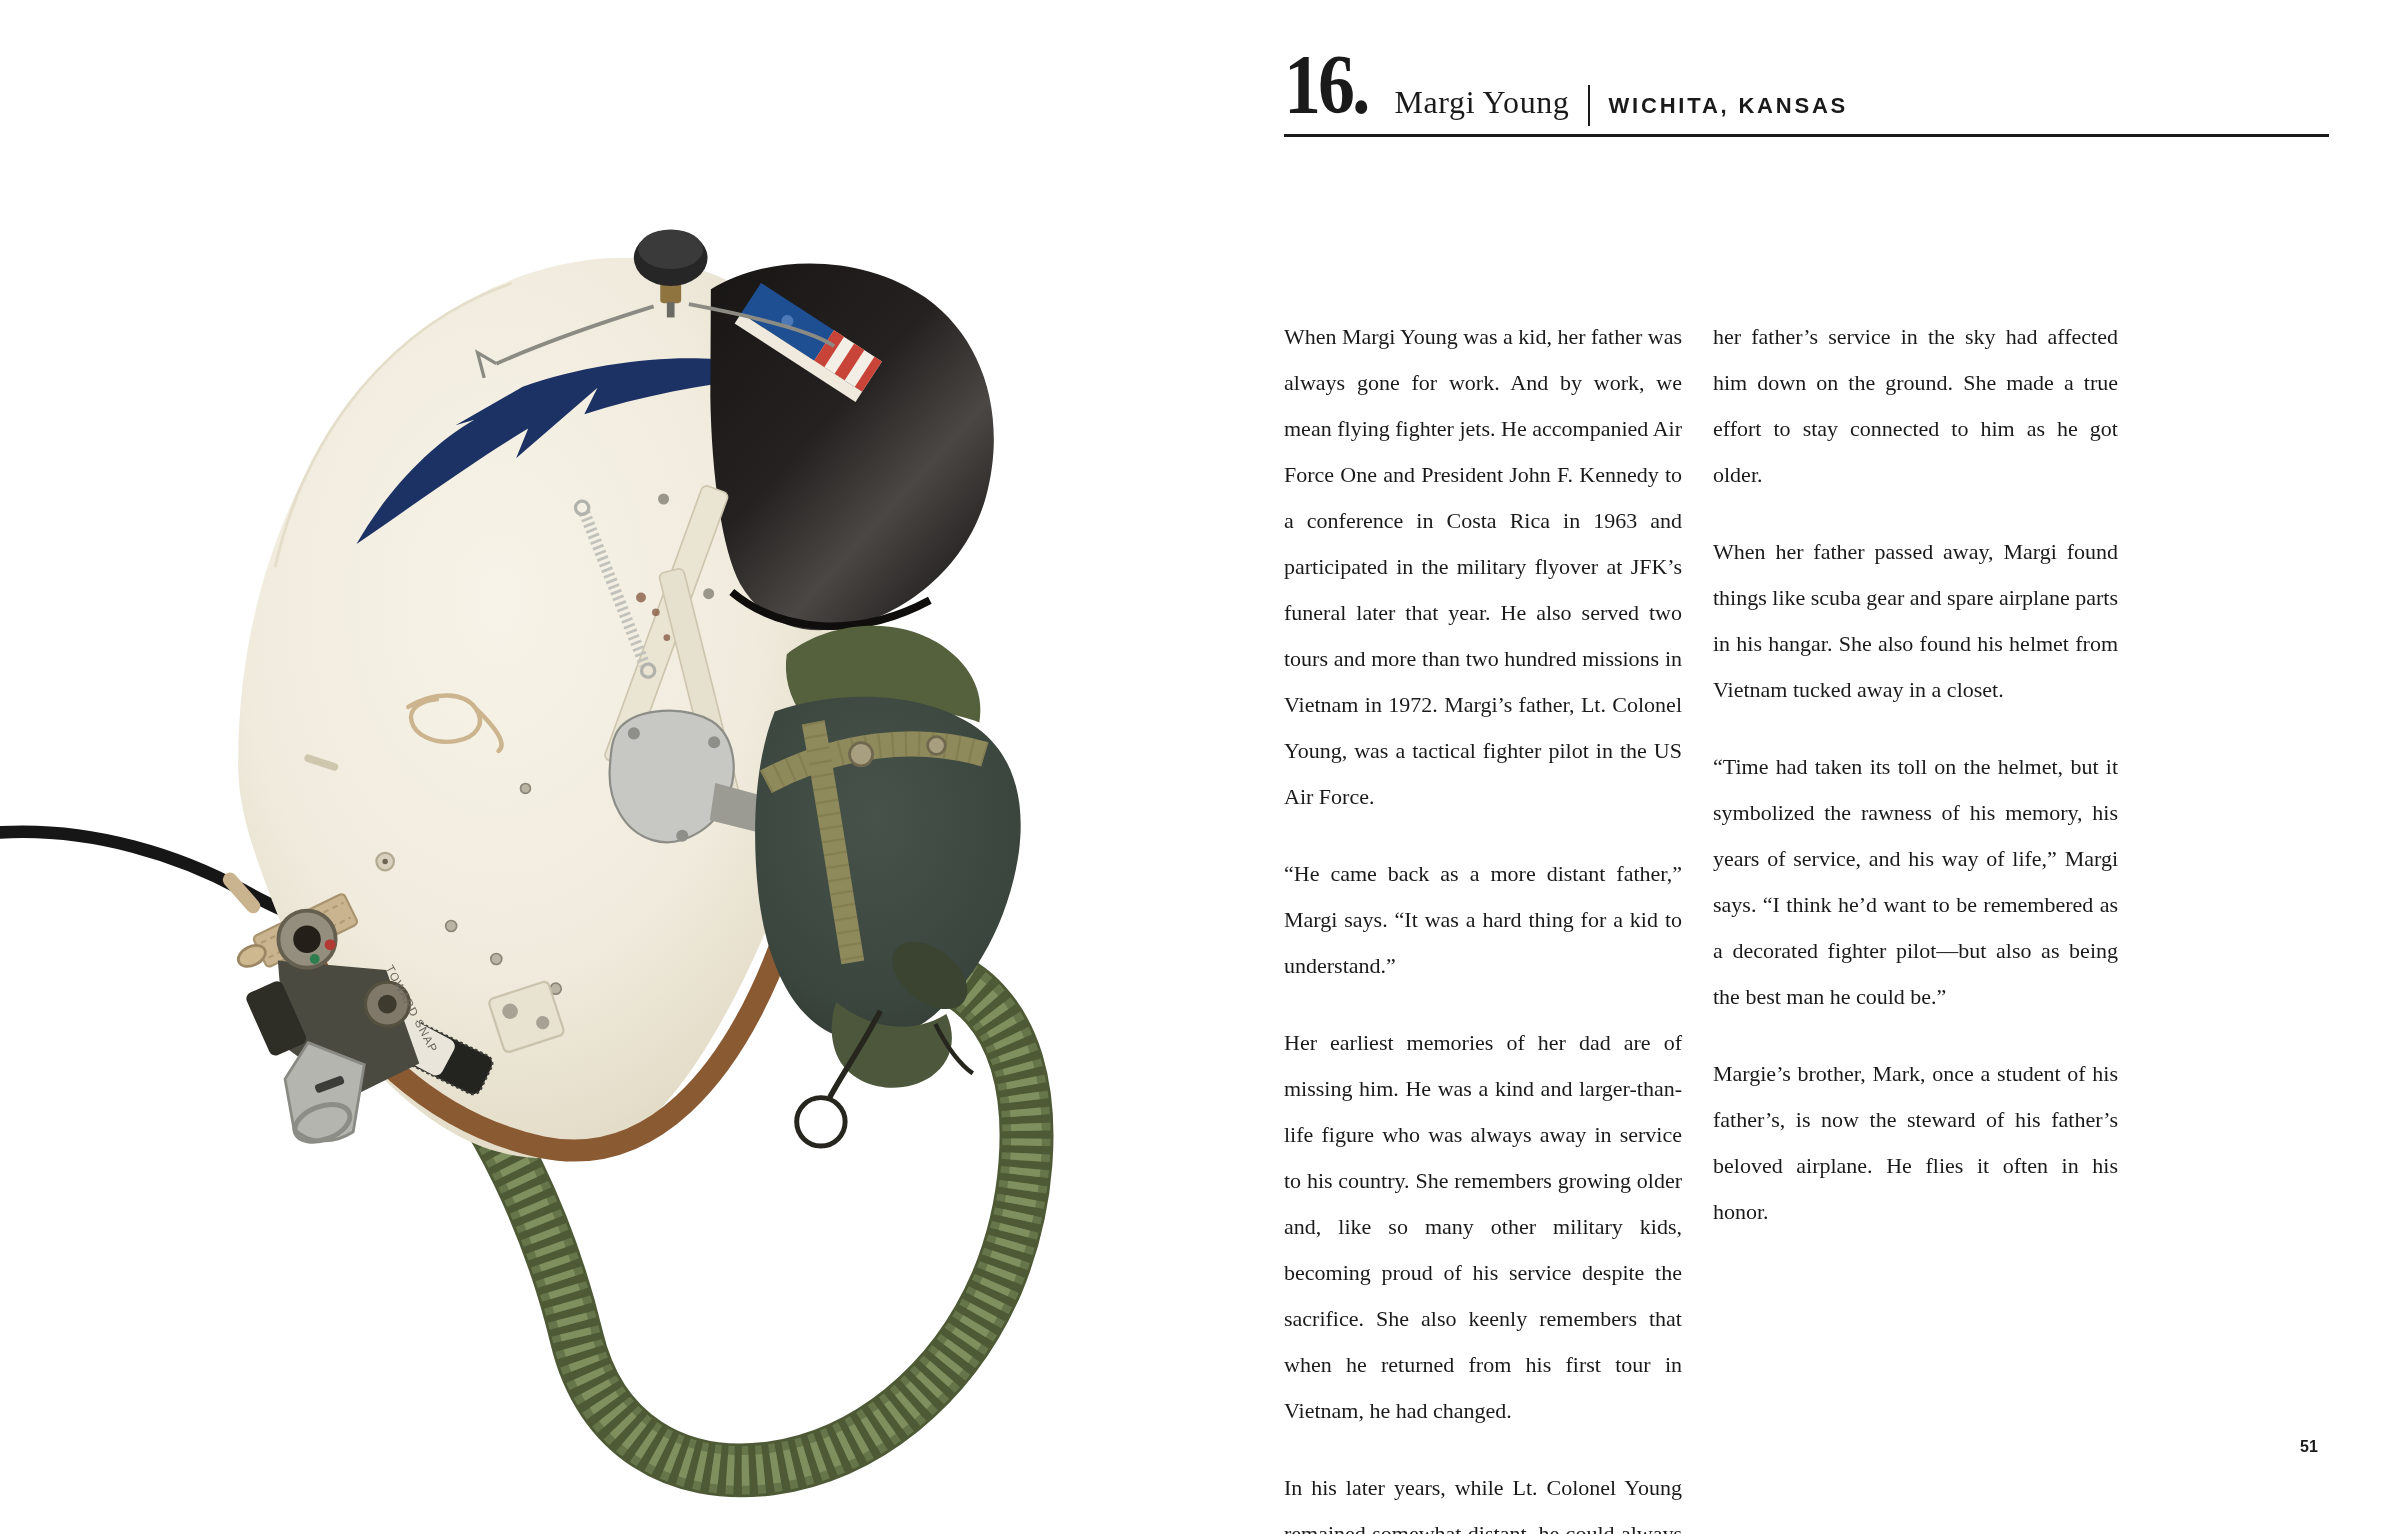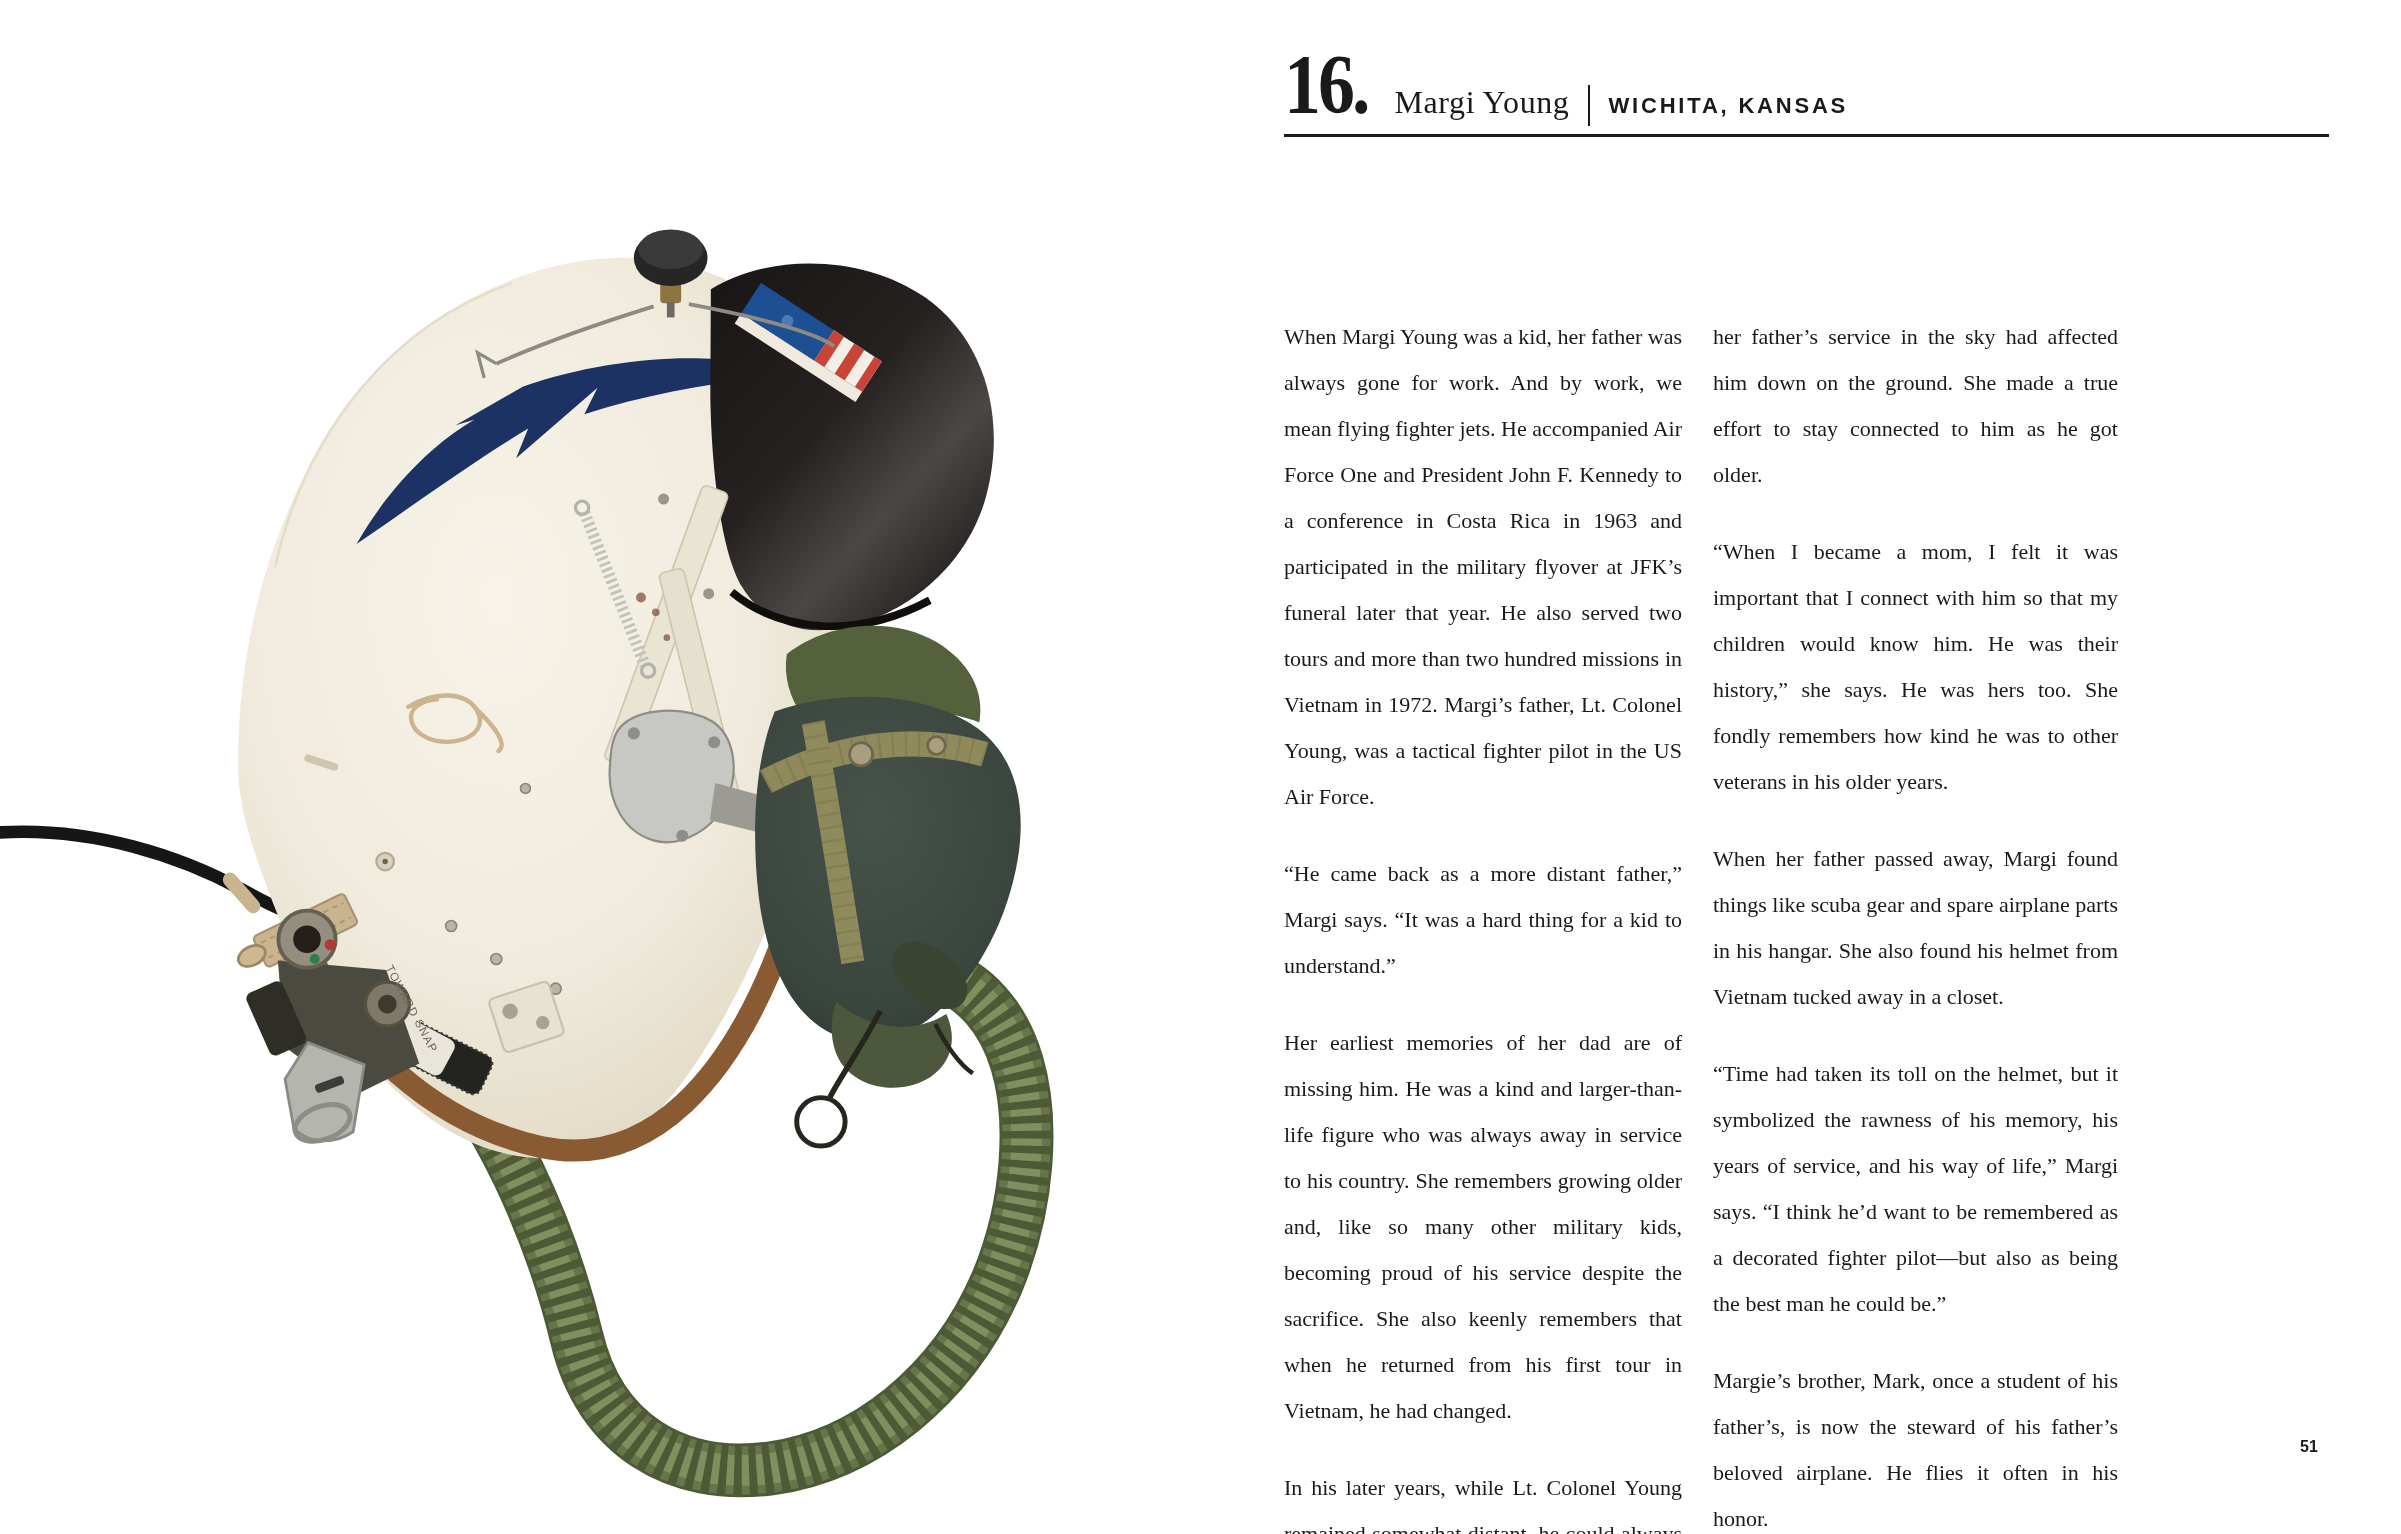--- a/index.html
+++ b/index.html
@@ -207,21 +207,20 @@
   <div class="header-rule"></div>
 
   <div class="col col-1">
       <p>When Margi Young was a kid, her father was always gone for work. And by work, we mean flying fighter jets. He accompanied Air Force One and President John F. Kennedy to a conference in Costa Rica in 1963 and participated in the military flyover at JFK’s funeral later that year. He also served two tours and more than two hundred missions in Vietnam in 1972. Margi’s father, Lt. Colonel Young, was a tactical fighter pilot in the US Air Force.</p>
       <p>“He came back as a more distant father,” Margi says. “It was a hard thing for a kid to understand.”</p>
       <p>Her earliest memories of her dad are of missing him. He was a kind and larger-than-life figure who was always away in service to his country. She remembers growing older and, like so many other military kids, becoming proud of his service despite the sacrifice. She also keenly remembers that when he returned from his first tour in Vietnam, he had changed.</p>
       <p>In his later years, while Lt. Colonel Young remained somewhat distant, he could always be found tinkering in his beloved airplane hangar. His single-engine Myers 200 aircraft was his pride and joy. It was around this time that Margi found room in her heart to have compassion for how</p>
     </div>
   <div class="col col-2">
       <p>her father’s service in the sky had affected him down on the ground. She made a true effort to stay connected to him as he got older.</p>
-      <p>“When I became a mom, I felt it was important that I connect with him so that my children would know him. He was their history,” she says. He was hers too. She fondly remembers how kind he was to other veterans in his older years.</p>
       <p>When her father passed away, Margi found things like scuba gear and spare airplane parts in his hangar. She also found his helmet from Vietnam tucked away in a closet.</p>
       <p>“Time had taken its toll on the helmet, but it symbolized the rawness of his memory, his years of service, and his way of life,” Margi says. “I think he’d want to be remembered as a decorated fighter pilot—but also as being the best man he could be.”</p>
       <p>Margie’s brother, Mark, once a student of his father’s, is now the steward of his father’s beloved airplane. He flies it often in his honor.</p>
     </div>
 
   <div class="page-number">51</div>
 
 </div>
 
 

